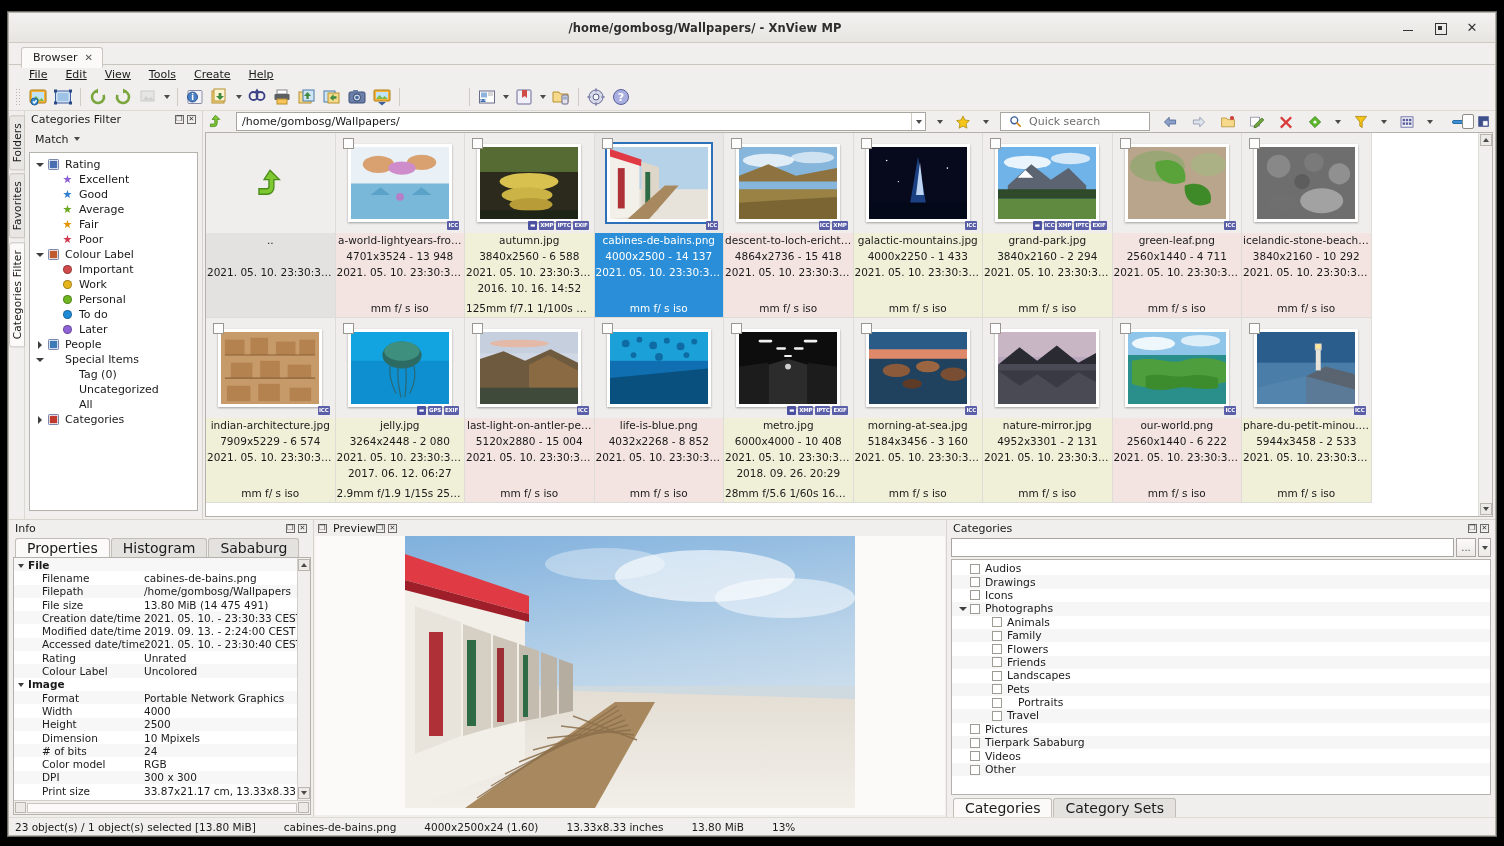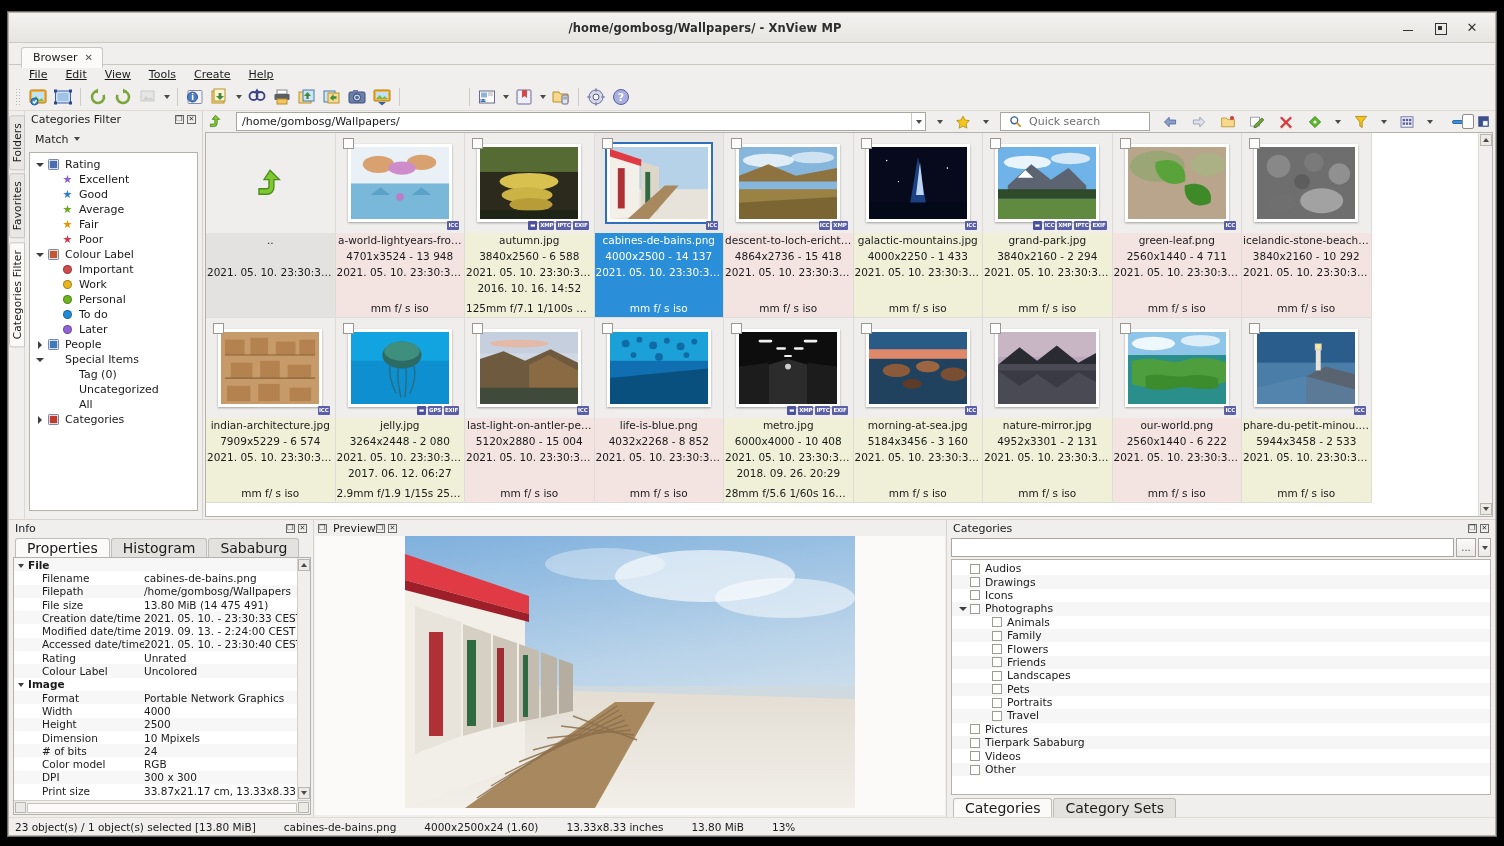--- a/index.html
+++ b/index.html
@@ -1340,21 +1340,21 @@
             <span style="padding-left: 5px;">Landscapes</span>
           </div>
           <div class="crow" style="padding-left: 26px;">
             <span class="ctw"></span>
             <span class="cbox"></span>
             <span style="padding-left: 5px;">Pets</span>
           </div>
           <div class="crow" style="padding-left: 26px;">
             <span class="ctw"></span>
             <span class="cbox"></span>
-            <span style="padding-left: 5px;">Portraits</span>
+            <span style="padding-left: 5px; margin-left: 11px;">Portraits</span>
           </div>
           <div class="crow" style="padding-left: 26px;">
             <span class="ctw"></span>
             <span class="cbox"></span>
             <span style="padding-left: 5px;">Travel</span>
           </div>
           <div class="crow" style="padding-left: 4px;">
             <span class="ctw"></span>
             <span class="cbox"></span>
             <span style="padding-left: 5px;">Pictures</span>

